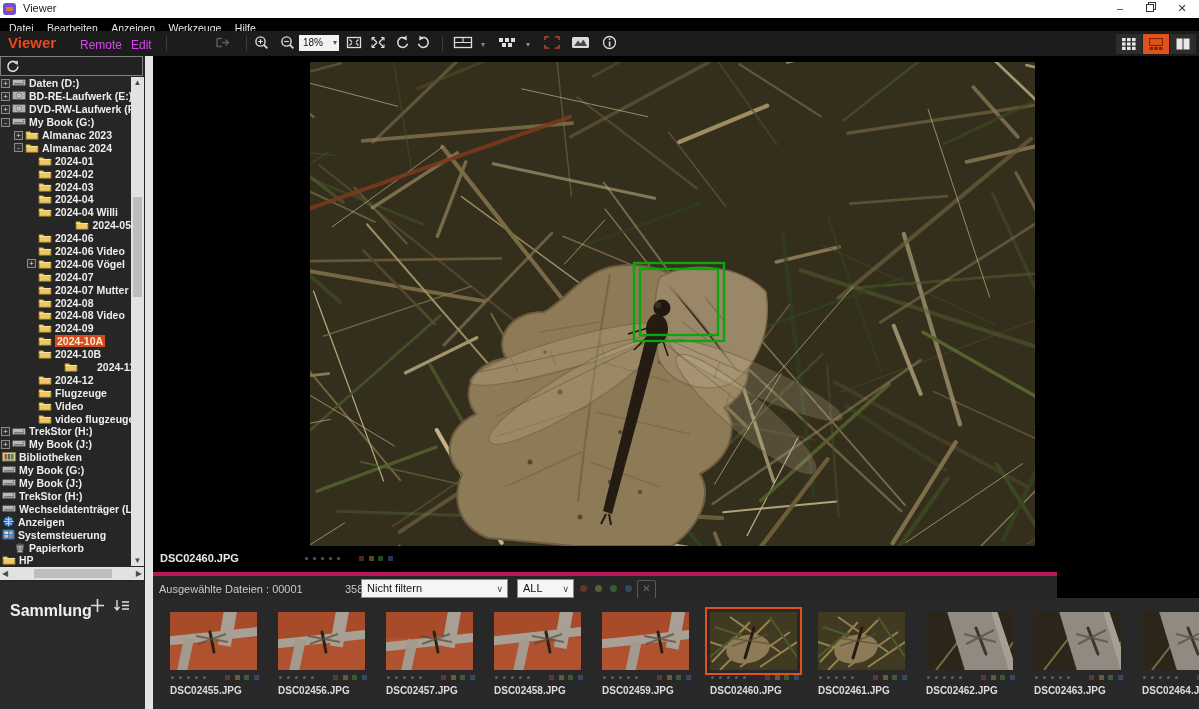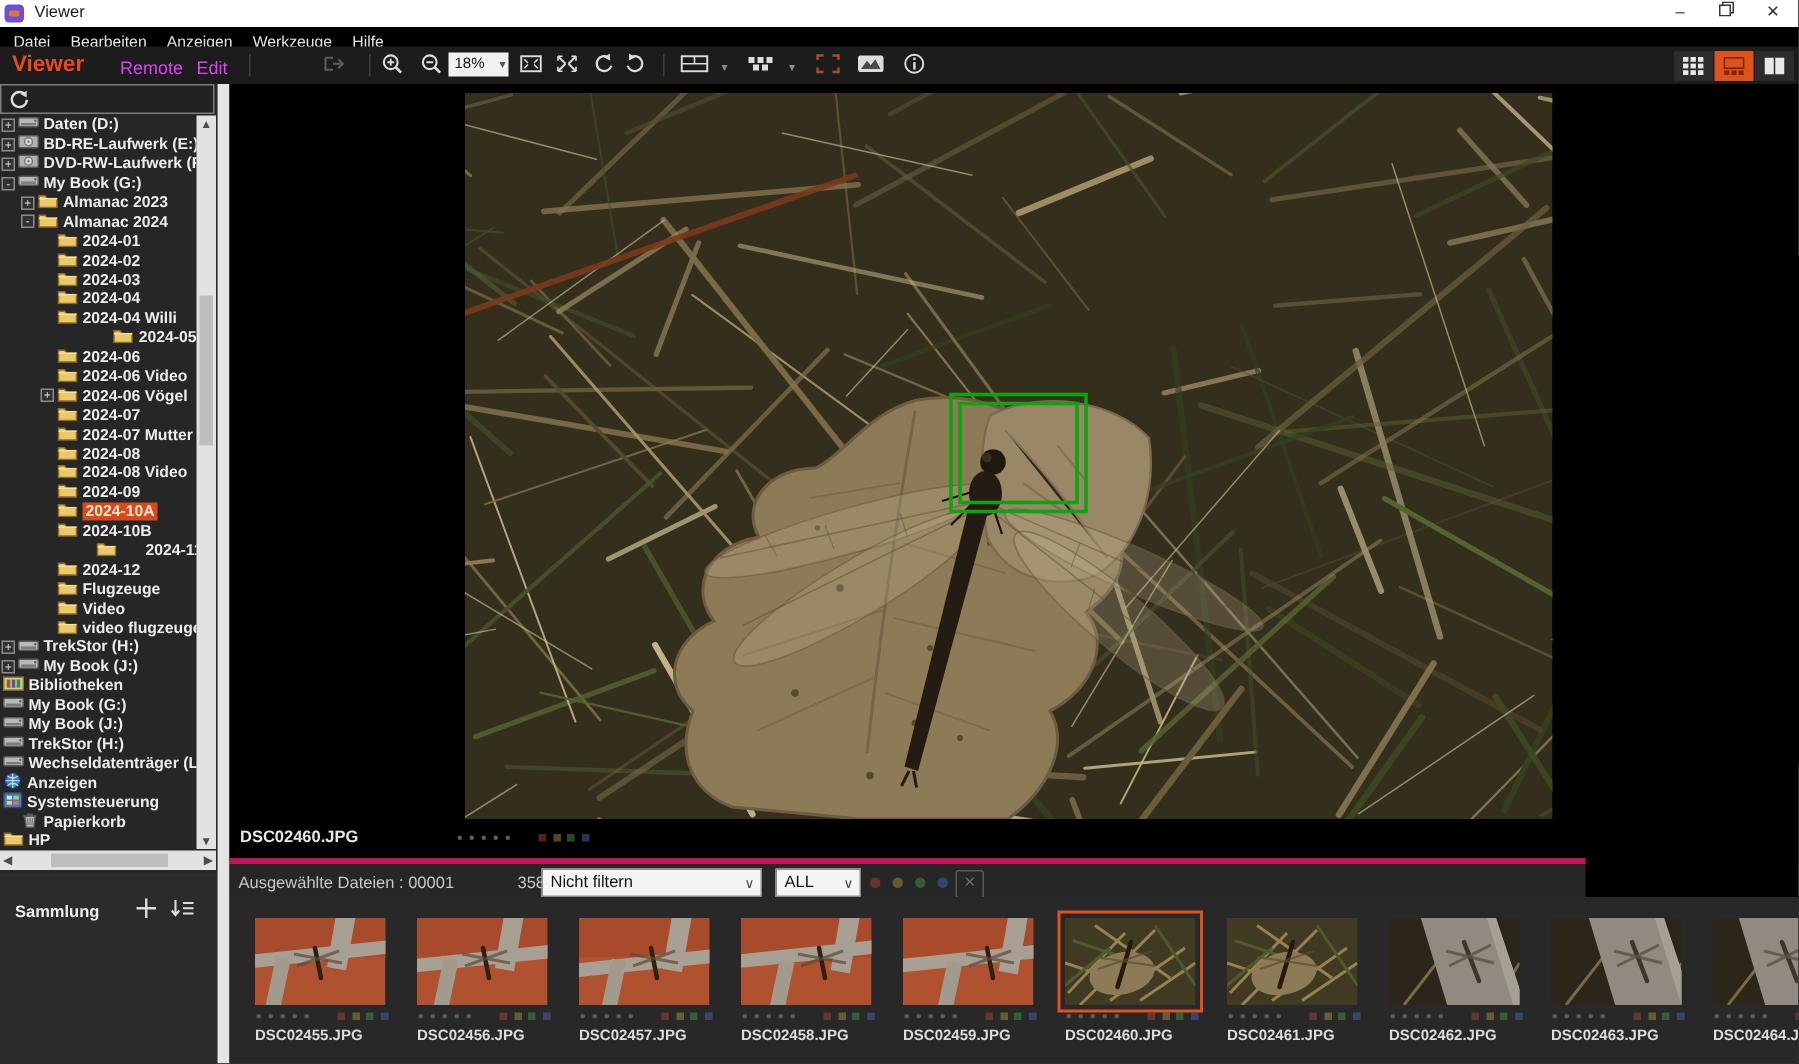--- a/index.html
+++ b/index.html
@@ -44,21 +44,21 @@
   .tree-row .lbl{font-size:10.5px;font-weight:bold;color:#ededed;}
   .tree-row.selected .lbl{background:#d8491f;color:#ffe9c8;padding:0 2px;}
   
   .sbar{position:absolute;background:#e2e2e2;}
   #vscroll{left:131px;top:21px;width:13px;height:489px;}
   #hscroll{left:0;top:511px;width:144px;height:13px;}
   .sb-arrow{position:absolute;color:#4d4d4d;font-size:8px;text-align:center;}
   .sb-thumb{position:absolute;background:#bdbdbd;}
   
   #collection{position:absolute;left:0;top:526px;width:145px;height:127px;background:#2b2b2b;}
-  #collection-label{position:absolute;left:10px;top:20px;font-size:11px;font-weight:bold;color:#eee;}
+  #collection-label{position:absolute;left:10px;top:20px;font-size:16px;font-weight:bold;color:#eee;}
   #collection-add{position:absolute;left:90px;top:16px;}
   #collection-sort{position:absolute;left:113px;top:16px;}
   #splitter{position:absolute;left:145px;top:56px;width:8px;height:653px;background:#e4e4e4;}
   
   #viewer{position:absolute;left:153px;top:56px;width:1046px;height:516px;background:#000;overflow:hidden;}
   #main-photo{position:absolute;left:157px;top:6px;width:725px;height:484px;}
   #viewer-filename{position:absolute;left:7px;top:496px;font-size:11px;font-weight:bold;color:#e8e8e8;}
   .dotrow{position:absolute;display:flex;align-items:center;}
   #viewer-dots{left:152px;top:500px;}
   .dot{width:3px;height:3px;border-radius:50%;background:#5d5d5d;margin-right:5px;}

